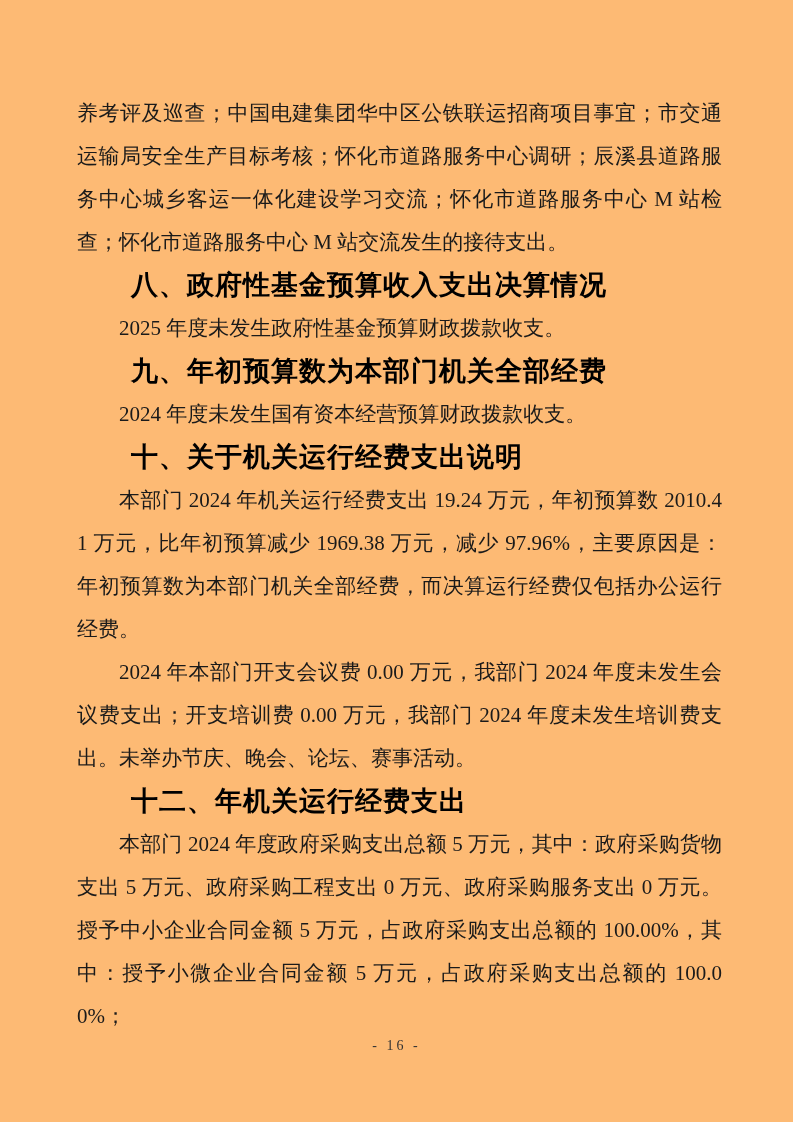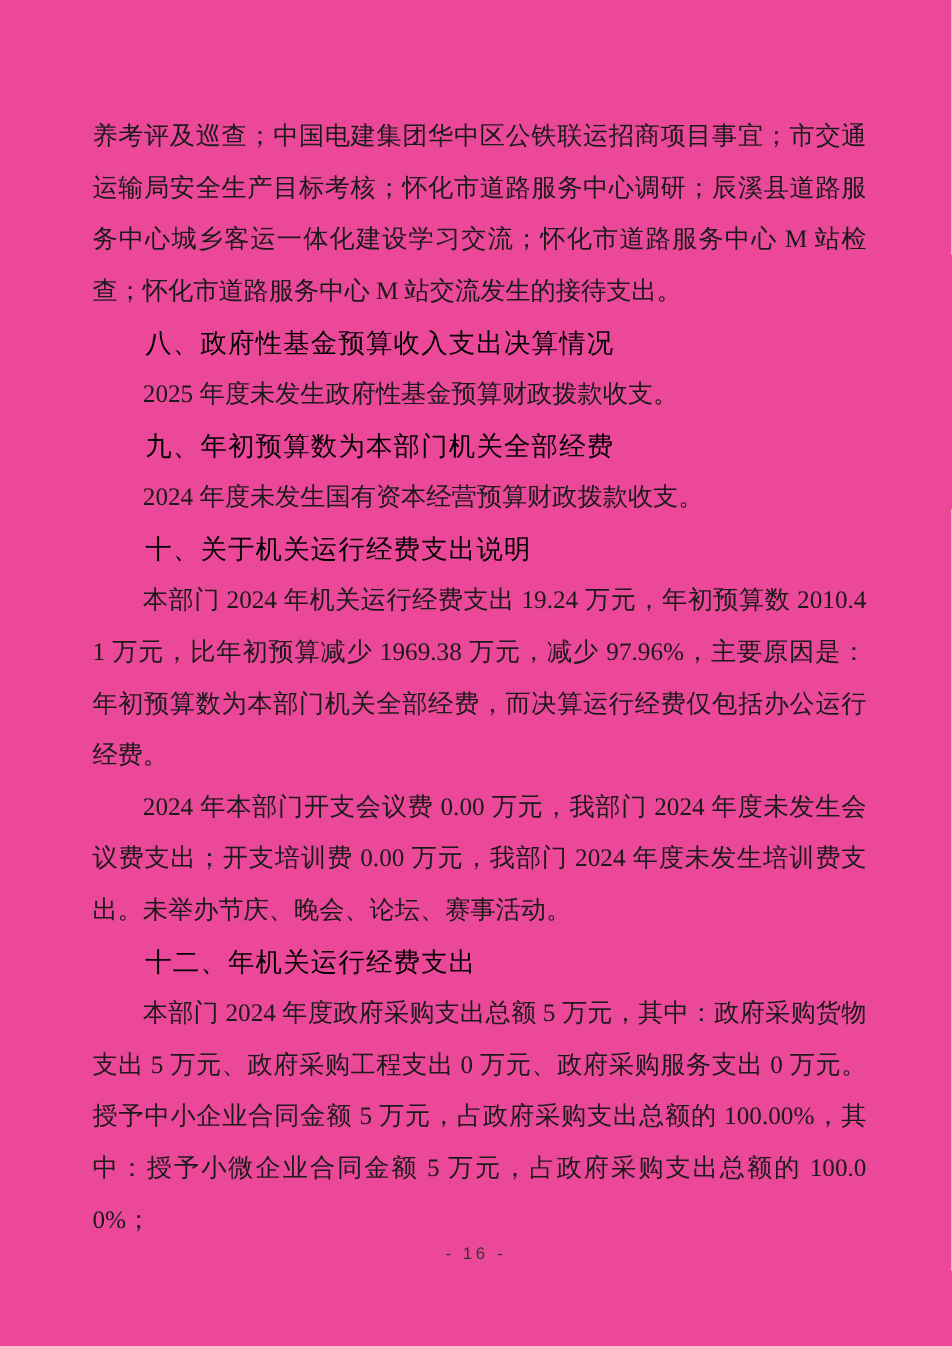--- a/index.html
+++ b/index.html
@@ -6,21 +6,21 @@
   html, body {
     width: 793px;
     height: 1122px;
     background: #ffffff;
     overflow: hidden;
   }
   .page {
     position: relative;
     width: 793px;
     height: 1122px;
-    background: #ec4899;
+    background: #fdba74;
     color: #111111;
   }
   .content {
     position: absolute;
     top: 92px;
     left: 77px;
     width: 645px;
   }
   .body-text {
     font-family: "Liberation Serif", "DejaVu Serif", serif;
@@ -29,36 +29,36 @@
     color: #1a1a1a;
     text-align: justify;
     text-indent: 2em;
     word-break: break-all;
   }
   .body-text.no-indent {
     text-indent: 0;
   }
   .heading {
     font-family: "Liberation Sans", "DejaVu Sans", sans-serif;
-    font-weight: normal;
-    font-size: 22px;
+    font-weight: bold;
+    font-size: 27px;
     line-height: 43px;
     color: #000000;
     text-indent: 2em;
     letter-spacing: 1px;
   }
   .footer {
     position: absolute;
     top: 1036px;
     left: 0;
     width: 100%;
     text-align: center;
   }
   .page-number {
-    font-family: Liberation Sans, sans-serif;
+    font-family: Liberation Serif, serif;
     font-size: 14px;
     color: #333333;
     letter-spacing: 3px;
     margin-top: 23px;
   }
 </style>
 </head>
 <body>
 
 <div class="page">

